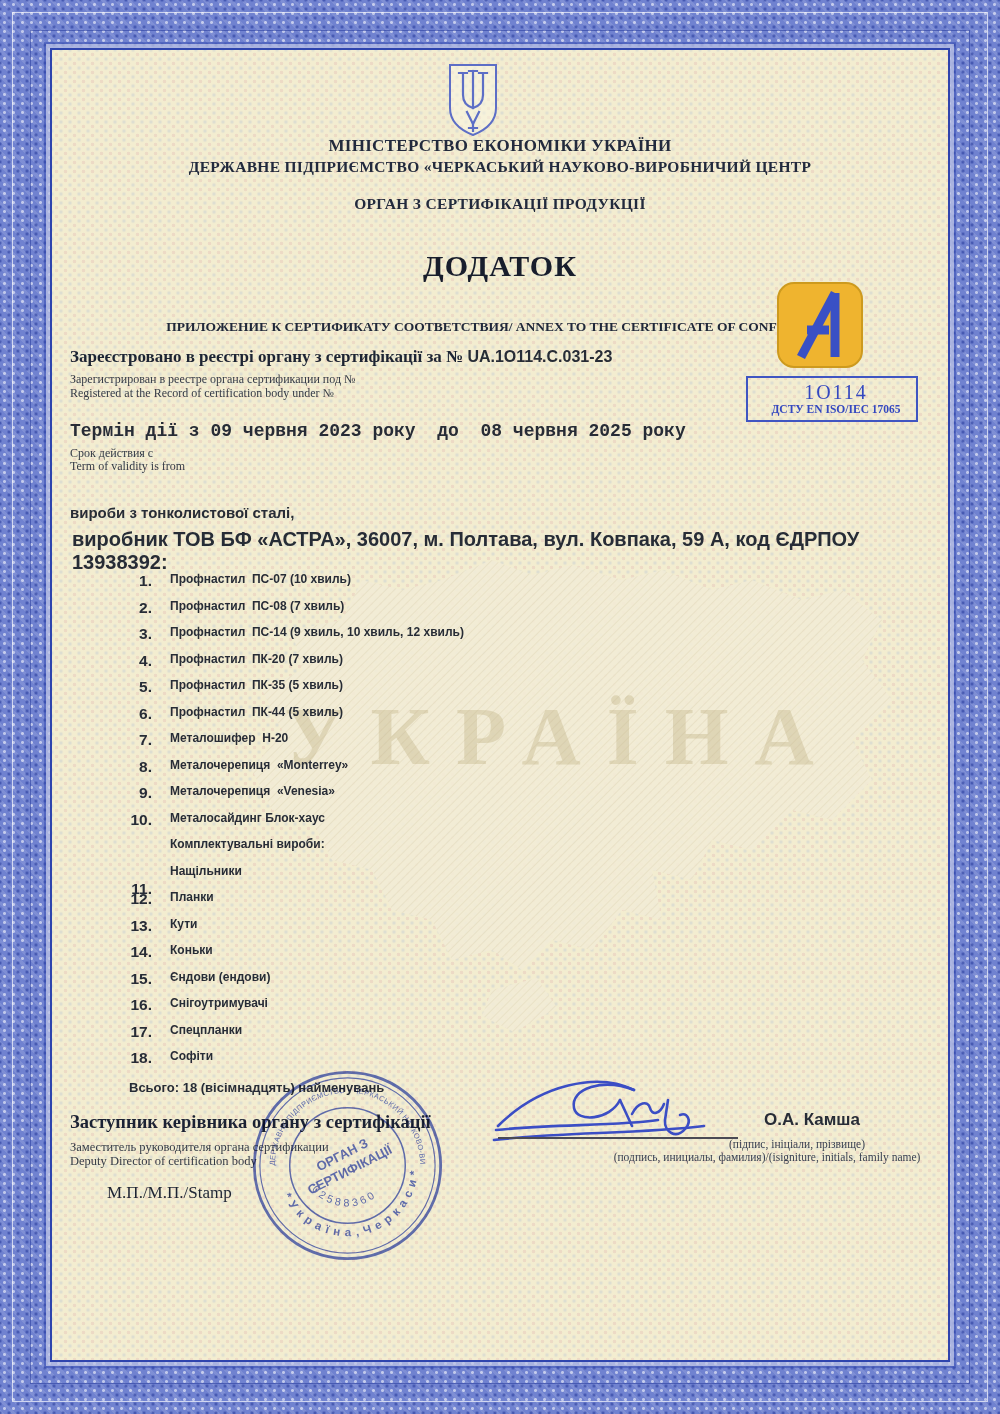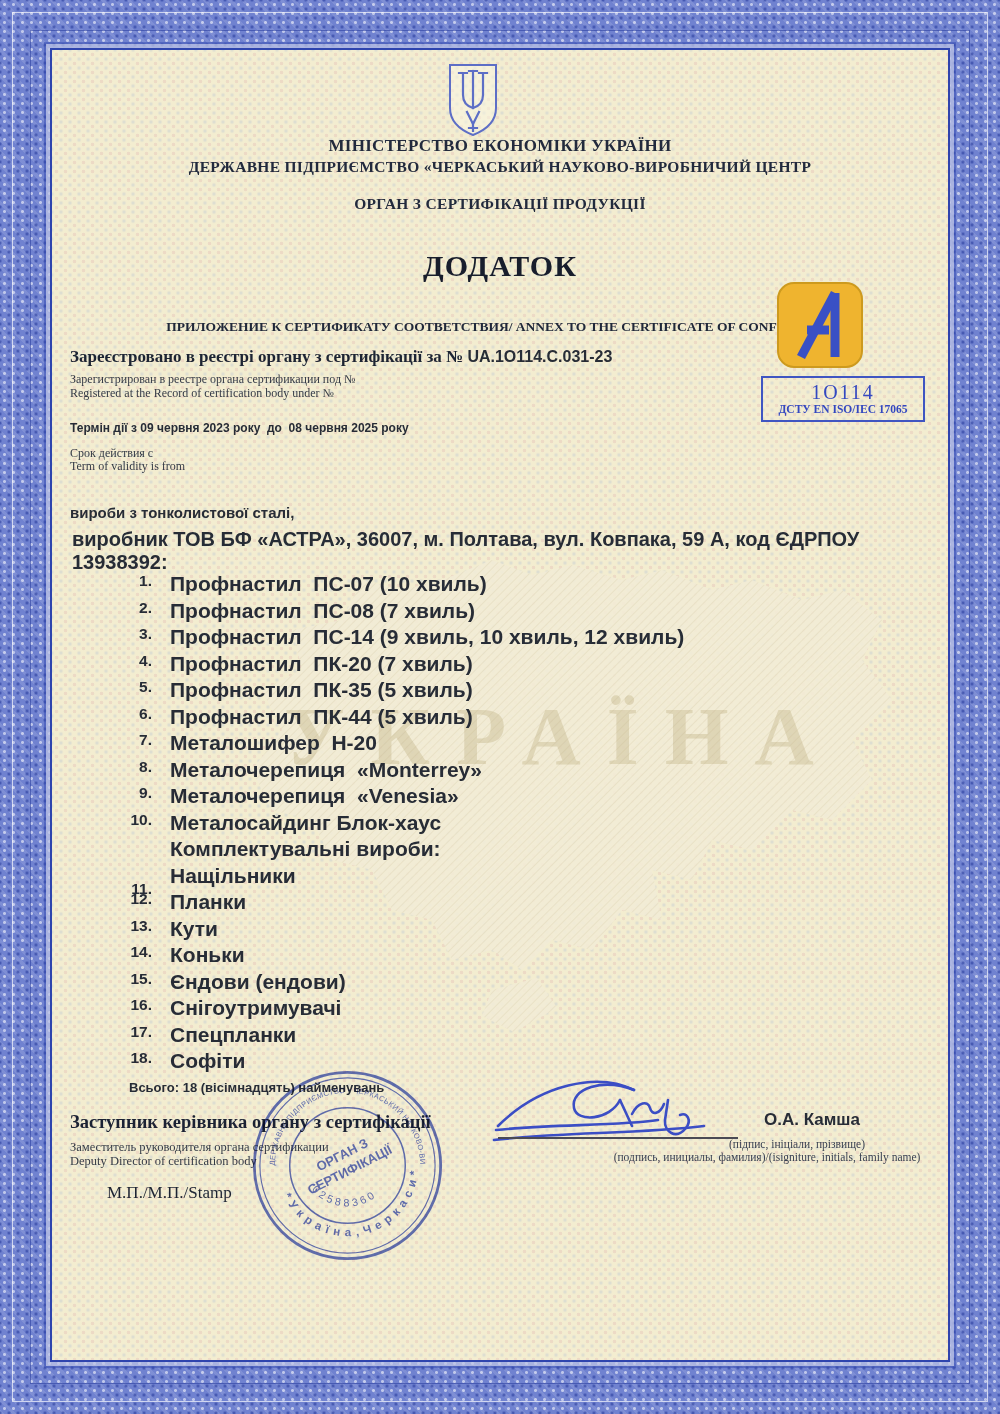--- a/index.html
+++ b/index.html
@@ -38,21 +38,21 @@
     font-family:"Liberation Serif",serif;font-weight:bold;font-size:82px;
     letter-spacing:26px;color:rgba(178,163,112,.30);text-align:center;
   }
   .accr-box{
     border:2px solid #3f55c2;color:#3448c0;text-align:center;
     display:flex;flex-direction:column;justify-content:center;gap:1px;
   }
   .accr-code{font-size:20px;letter-spacing:2px;line-height:20px;}
   .accr-std{font-size:11.5px;font-weight:bold;line-height:13px;}
   .row-num{position:absolute;width:42px;text-align:right;font-size:15.5px;}
-  .row-text{position:absolute;left:118px;font-size:21px;}
+  .row-text{position:absolute;left:118px;font-size:12px;}
   .sig-underline{position:absolute;background:#4a4a55;height:2px;}
   .stamp-wrap{mix-blend-mode:multiply;opacity:.93;}
 </style>
 </head>
 <body>
 
 <div class="page">
   <div class="frame-line-outer"></div>
   <div class="frame-line-mid"></div>
 
@@ -90,32 +90,32 @@
     <div class="abs ctr serif-b" style="top:269px;font-size:13.5px;color:#20283a;">ПРИЛОЖЕНИЕ К СЕРТИФИКАТУ СООТВЕТСТВИЯ/ ANNEX TO THE CERTIFICATE OF CONFORMITY</div>
 
     <svg class="abs" style="left:722px;top:230px;" width="92" height="90" viewBox="0 0 92 90">
       <rect x="4" y="3" width="84" height="84" rx="16" fill="#efb42f" stroke="#cd9a1e" stroke-width="2"></rect>
       <g stroke="#3950c5" stroke-width="9" fill="none">
         <path d="M61 13 V77"></path>
         <path d="M61 13 L27 77"></path>
         <path d="M33 50 H55"></path>
       </g>
     </svg>
-    <div class="abs accr-box" style="left:709px;top:326px;width:160px;height:42px;">
+    <div class="abs accr-box" style="left:694px;top:326px;width:160px;height:42px;padding-left:8px;">
       <div class="serif-r accr-code">1О114</div>
       <div class="serif-r accr-std">ДСТУ EN ISO/IEC 17065</div>
     </div>
 
     <div class="abs" style="left:18px;top:297px;font-size:17px;">
       <span class="serif-b">Зареєстровано в реєстрі органу з сертифікації за № </span><span class="sans-b" style="font-size:16px;">UA.1О114.С.031-23</span>
     </div>
     <div class="abs serif-r small-note" style="left:18px;top:322px;">Зарегистрирован в реестре органа сертификации под №</div>
     <div class="abs serif-r small-note" style="left:18px;top:336px;">Registered at the Record of certification body under №</div>
 
-    <div class="abs sans-b pre" style="left:18px;top:371px;font-size:12px;">Термін дії з 09 червня 2023 року  до  08 червня 2025 року</div>
+    <div class="abs sans-b pre" style="left:18px;top:371px;font-size:18px;font-family:Liberation Mono, monospace;">Термін дії з 09 червня 2023 року  до  08 червня 2025 року</div>
     <div class="abs serif-r small-note" style="left:18px;top:396px;">Срок действия с</div>
     <div class="abs serif-r small-note" style="left:18px;top:409px;">Term of validity is from</div>
 
     <div class="abs sans-b" style="left:18px;top:454px;font-size:15px;">вироби з тонколистової сталі,</div>
     <div class="abs sans-b" style="left:20px;top:478px;font-size:20px;">виробник ТОВ БФ «АСТРА», 36007, м. Полтава, вул. Ковпака, 59 А, код ЄДРПОУ 13938392:</div>
 
     <div class="abs sans-b row-num" style="left:58px;top:522px;">1.</div>
     <div class="abs sans-b row-text pre" style="top:522px;">Профнастил  ПС-07 (10 хвиль)</div>
     <div class="abs sans-b row-num" style="left:58px;top:549px;">2.</div>
     <div class="abs sans-b row-text pre" style="top:549px;">Профнастил  ПС-08 (7 хвиль)</div>

